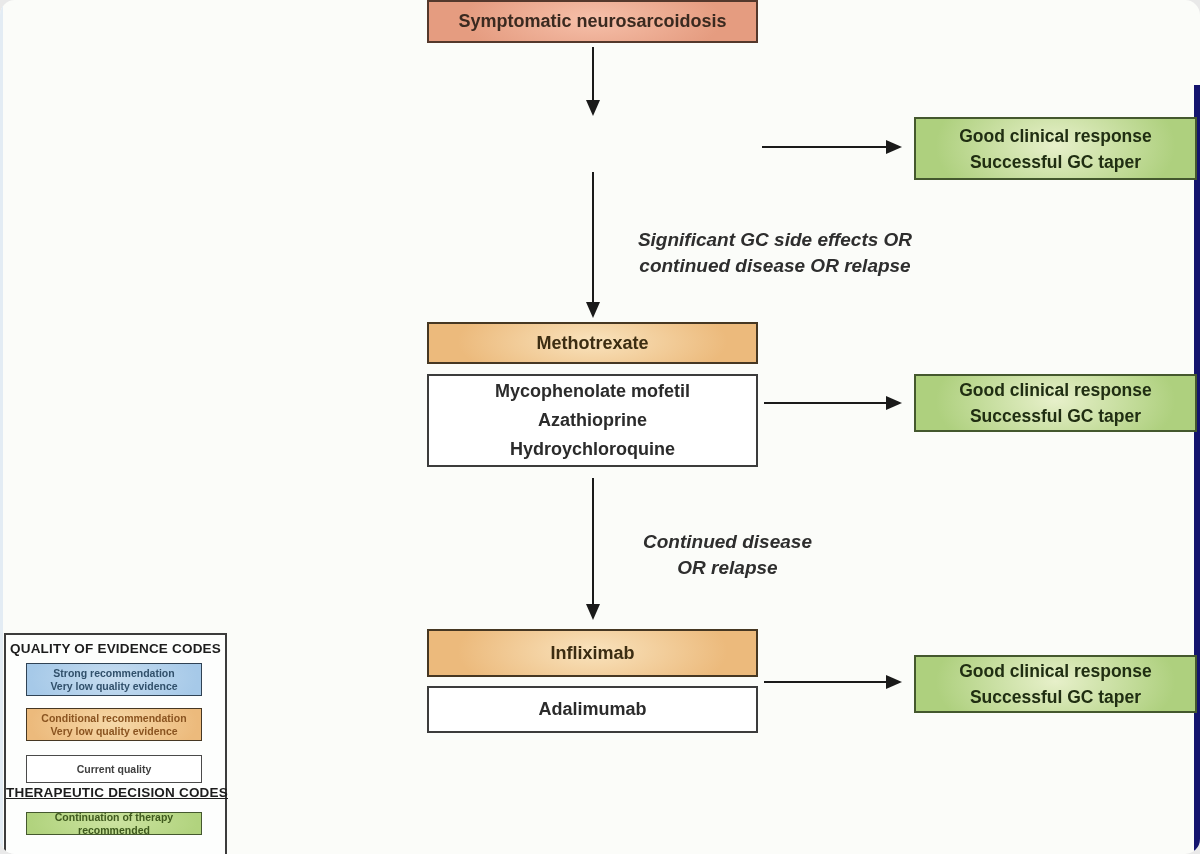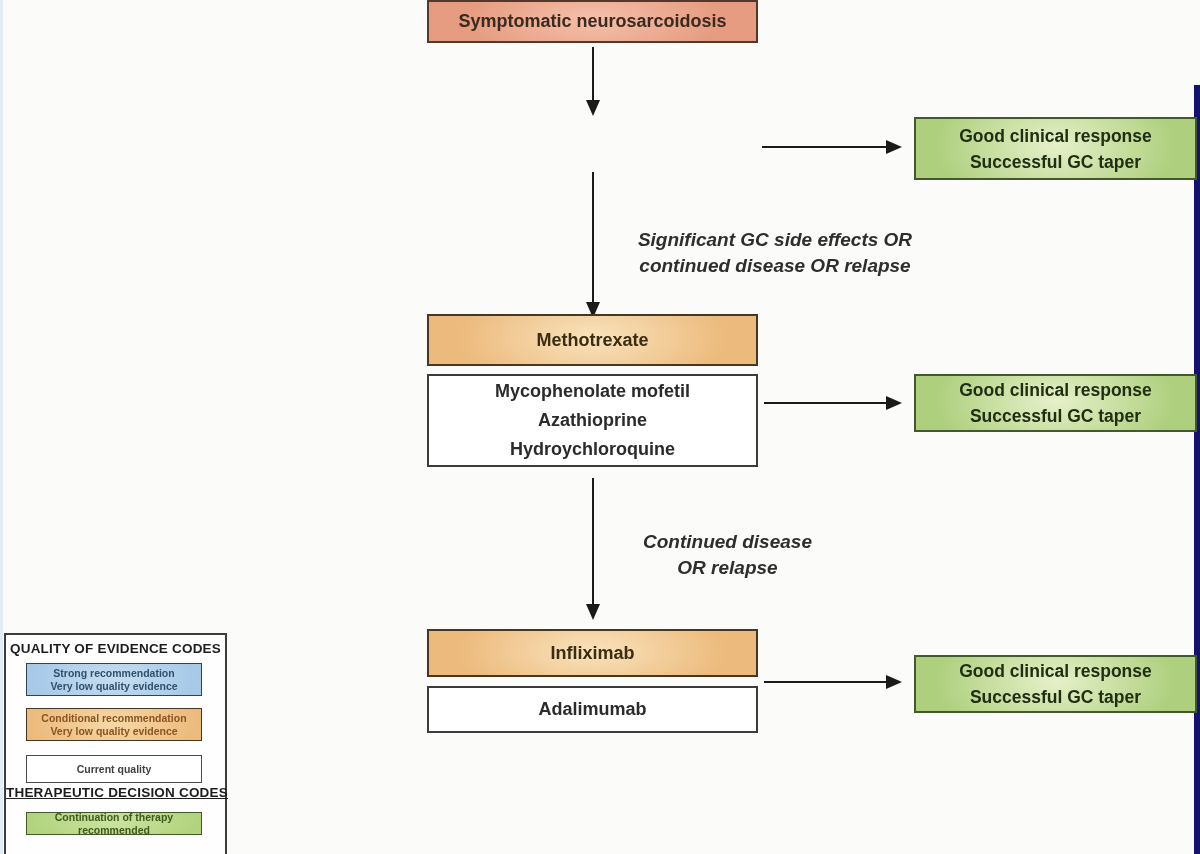--- a/index.html
+++ b/index.html
@@ -5,20 +5,21 @@
   * { margin: 0; padding: 0; box-sizing: border-box; }
   html, body { background: #e9e9e9; }
   body { font-family: "Liberation Sans", "DejaVu Sans", sans-serif; }
 
   .canvas {
     position: relative;
     width: 1200px;
     height: 854px;
     background: #fbfcf9;
     overflow: hidden;
+    border-radius: 15px;
   }
 
   .edge-stripe-left {
     position: absolute; left: 0; top: 0; width: 3px; height: 854px;
     background: #e3ecf4;
   }
   .edge-stripe-right {
     position: absolute; left: 1194px; top: 85px; width: 6px; height: 769px;
     background: #14146e;
   }
@@ -43,21 +44,21 @@
     top: 125px; height: 45px;
     background: radial-gradient(ellipse 55% 160% at 50% 45%, #d9eaf7 0%, #a6c9e8 75%);
     border: 2px solid #2f4254;
     color: #24384a;
   }
   .node-orange {
     background: radial-gradient(ellipse 55% 160% at 50% 45%, #f9e3bd 0%, #ecba7c 75%);
     border: 2px solid #463722;
     color: #3c2d12;
   }
-  .node-mtx { top: 314px; height: 52px; }
+  .node-mtx { top: 322px; height: 42px; }
   .node-ifx { top: 629px; height: 48px; }
   .node-white {
     background: #ffffff;
     border: 2px solid #3c3c3c;
     color: #2b2b2b;
   }
   .node-alt { top: 374px; height: 93px; }
   .node-alt .line { display: block; line-height: 29px; }
   .node-ada { top: 686px; height: 47px; }
 

